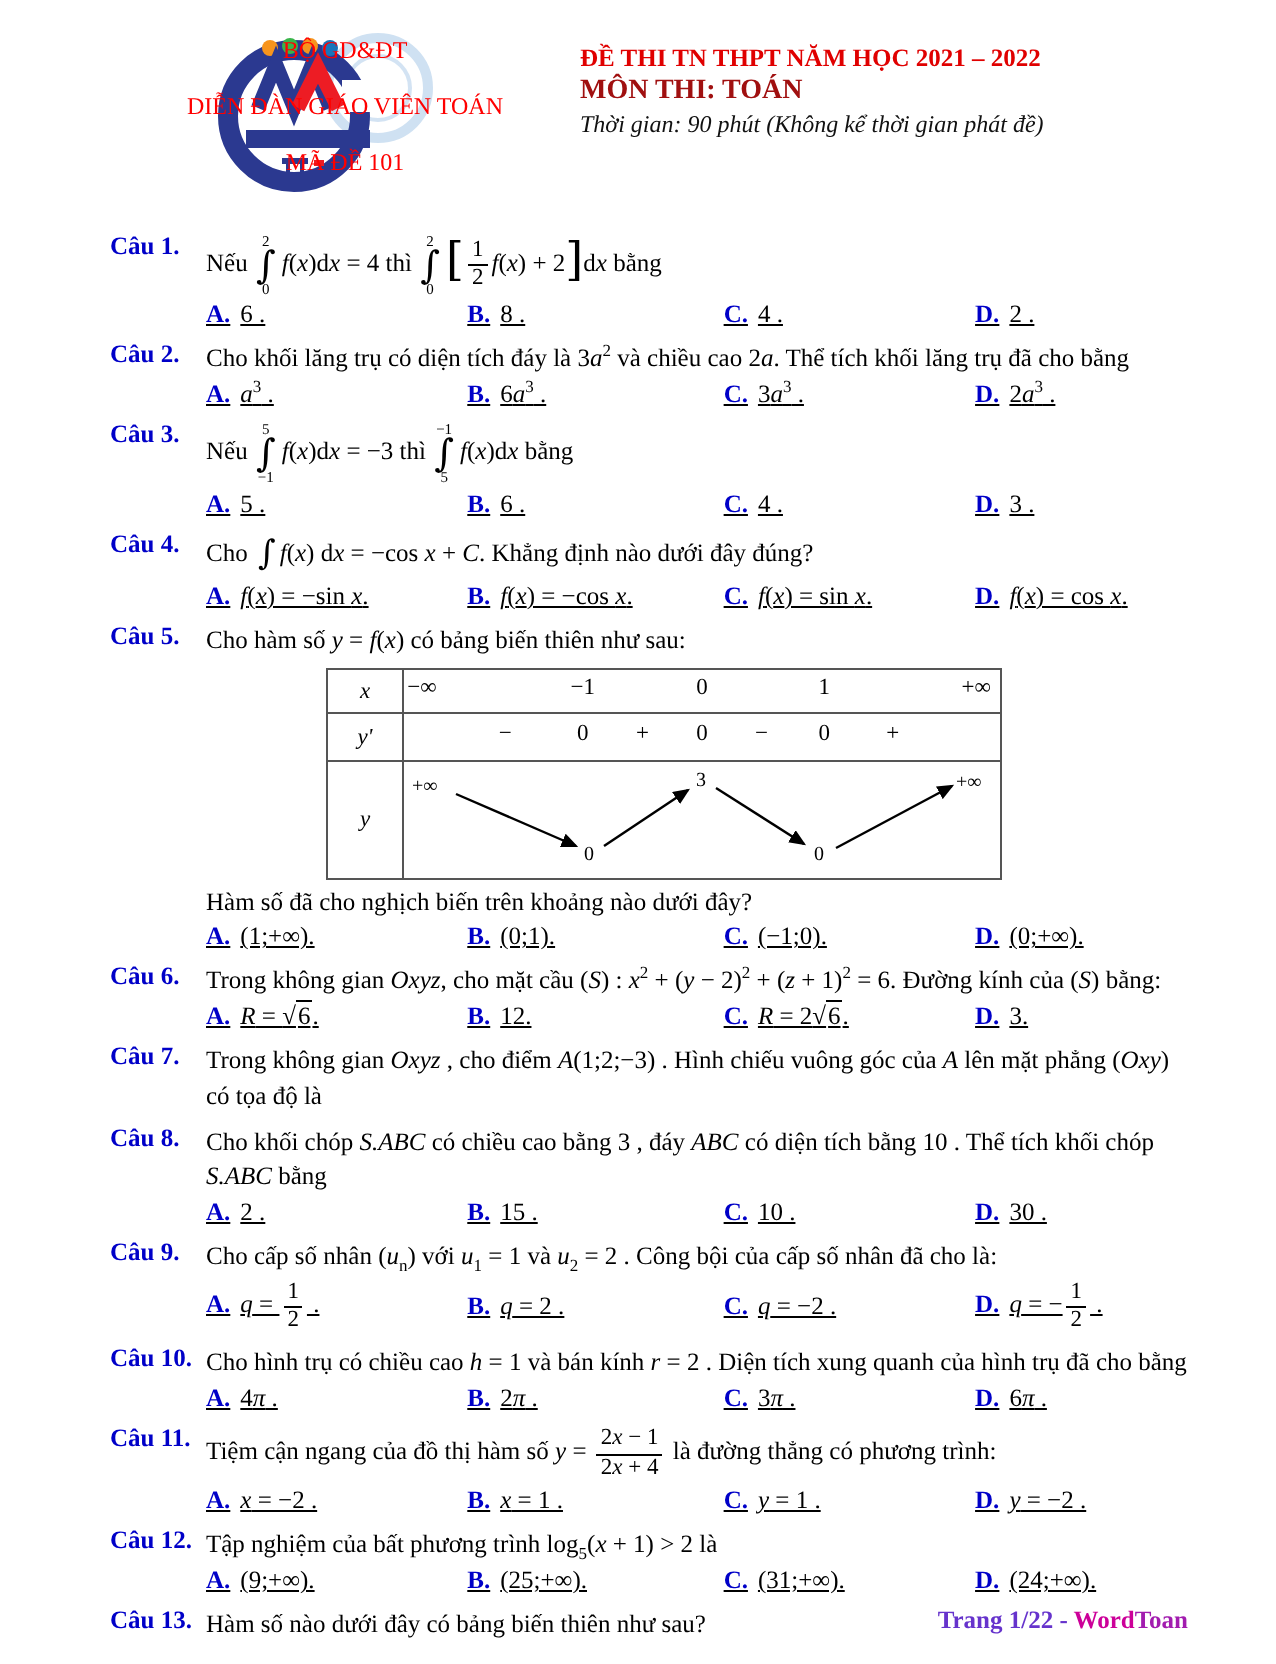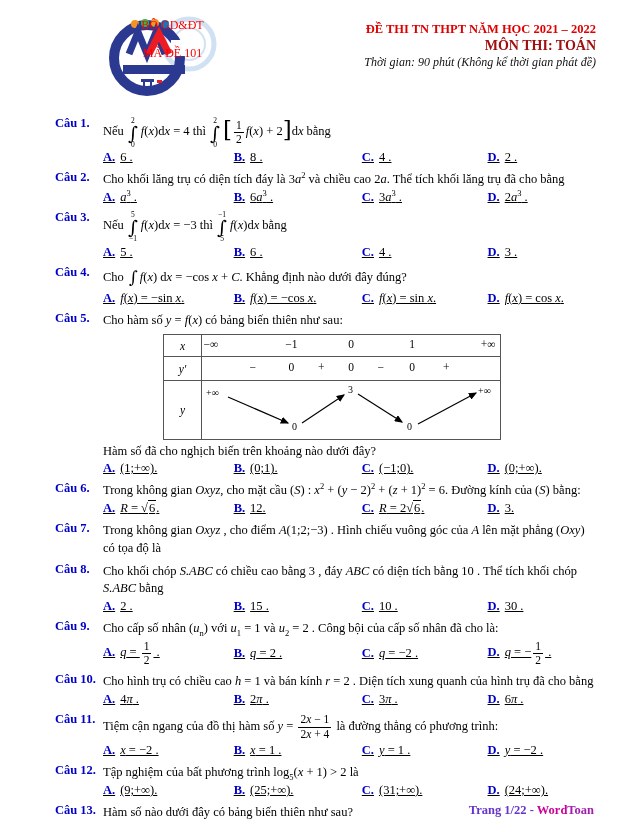--- a/index.html
+++ b/index.html
@@ -6,21 +6,21 @@
   body{width:638px;height:832px;overflow:hidden;font-family:"Liberation Serif",serif;font-size:12.5px;color:#000;}
   .page{position:relative;width:638px;height:832px;box-sizing:border-box;padding:10px 42px 0 55px;}
 
   
   .hdr{display:flex;min-height:96px;}
   .hdr-left{position:relative;width:235px;text-align:center;padding-top:8px;}
   .hdr-left .logo{position:absolute;left:40px;top:2px;z-index:0;}
   .hl{position:relative;z-index:1;color:#FF0000;font-weight:normal;font-size:12px;}
   .hl1{margin-bottom:13px;}
   .hl2{margin-bottom:13px;}
-  .hdr-right{flex:1;text-align:right;padding-top:12px;}
+  .hdr-right{flex:1;text-align:left;padding-top:12px;}
   .hr1{color:#E00000;font-weight:bold;font-size:12.5px;}
   .hr2{color:#A01010;font-weight:bold;font-size:14px;margin-top:1px;}
   .hr3{font-style:italic;font-size:12px;margin-top:1px;color:#111;}
 
   
   .qlist{margin-top:10px;}
   .q{display:flex;margin-bottom:4px;}
   .q-label{flex:0 0 48px;color:#0000C8;font-weight:bold;white-space:nowrap;}
   .q-body{flex:1;min-width:0;}
   .q-text{padding:1px 0;line-height:1.38;}
@@ -77,20 +77,21 @@
         <circle cx="60" cy="11" r="4" fill="#F7941D"></circle>
         <circle cx="70" cy="12" r="4" fill="#1B75BB"></circle>
         <polyline points="34,42 43,20 52,42 61,20 70,42" fill="none" stroke="#2B3990" stroke-width="7"></polyline>
         <polyline points="54,42 64,22 74,42" fill="none" stroke="#ED1C24" stroke-width="7"></polyline>
         <rect x="46" y="67" width="13" height="3" fill="#2B3990"></rect>
         <rect x="48" y="70" width="2" height="6" fill="#2B3990"></rect>
         <rect x="55" y="70" width="2" height="6" fill="#2B3990"></rect>
         <rect x="62" y="68" width="5" height="3" fill="#ED1C24"></rect>
       </svg>
       <div class="hl hl1">BỘ GD&amp;ĐT</div>
+      <div class="hl hl2">DIỄN ĐÀN GIÁO VIÊN TOÁN</div>
       <div class="hl hl3">MÃ ĐỀ 101</div>
     </div>
     <div class="hdr-right">
       <div class="hr1">ĐỀ THI TN THPT NĂM HỌC 2021 – 2022</div>
       <div class="hr2">MÔN THI: TOÁN</div>
       <div class="hr3">Thời gian: 90 phút (Không kể thời gian phát đề)</div>
     </div>
   </div>
 
   <div class="qlist" id="qlist">

